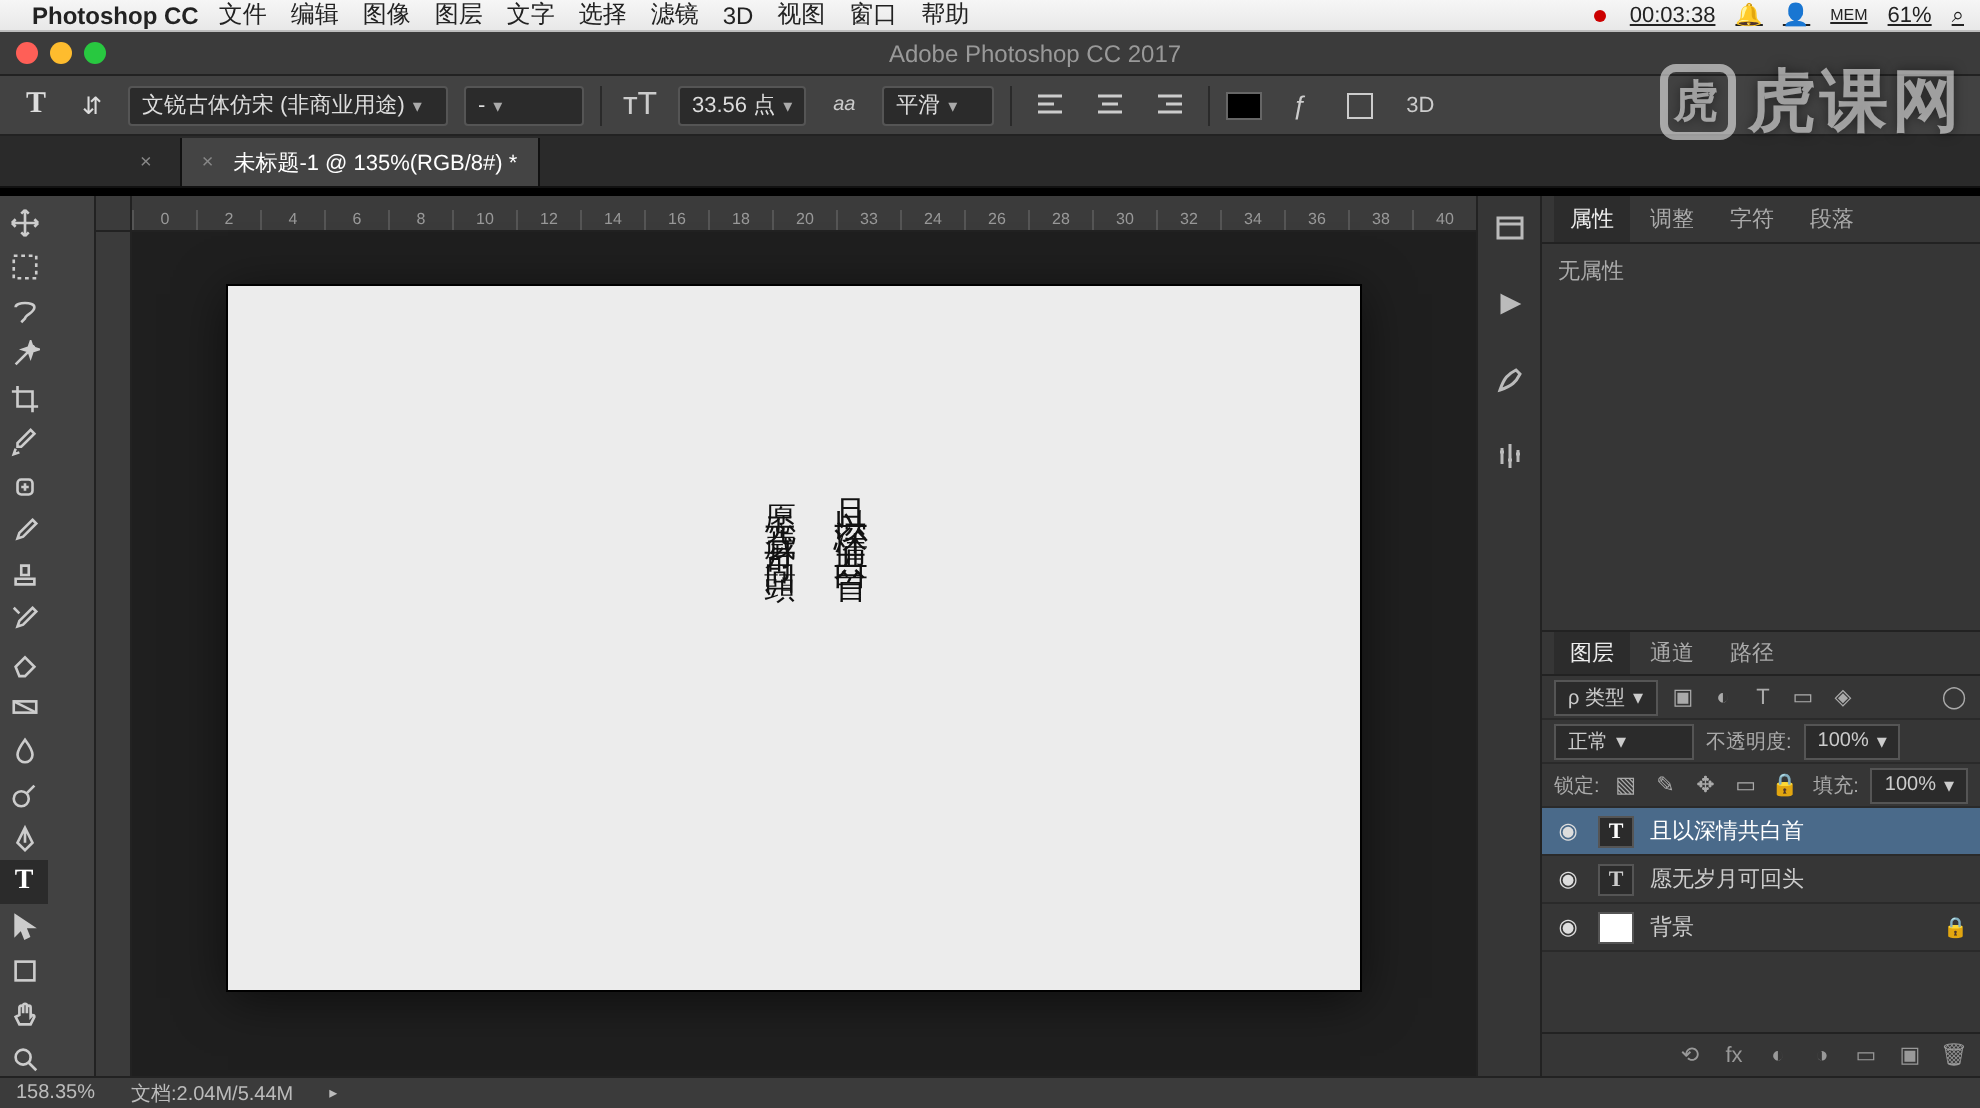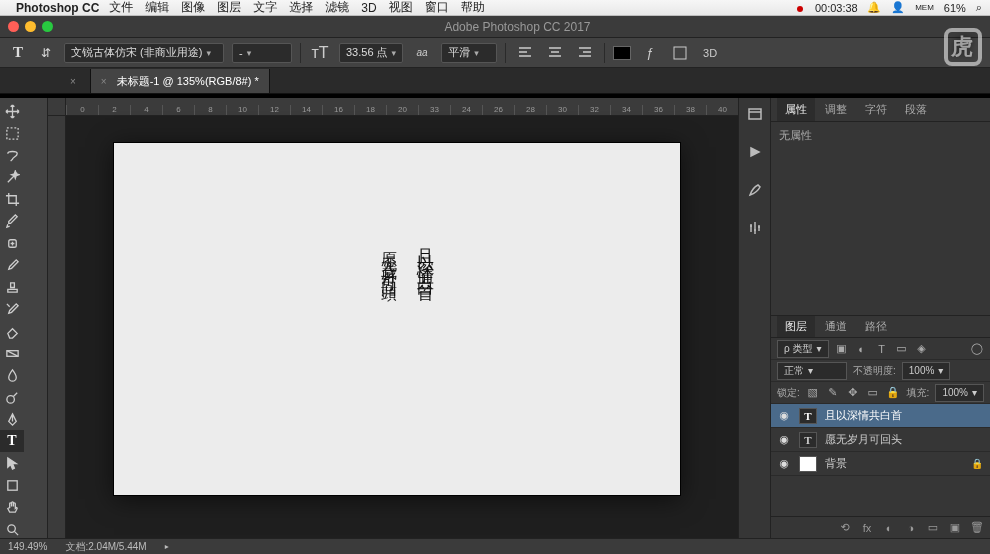--- a/index.html
+++ b/index.html
@@ -4,21 +4,21 @@
 <style>
 * { margin: 0; padding: 0; box-sizing: border-box; font-family: -apple-system, "Helvetica Neue", Arial, sans-serif; user-select: none; }
 body { width: 990px; height: 554px; background: #000; overflow: hidden; position: relative; }
 
 
 .mac-menubar { height: 16px; background: linear-gradient(#f6f6f6,#e8e8e8); display: flex; align-items: center; padding: 0 8px; font-size: 12px; color: #222; border-bottom: 1px solid #bdbdbd; }
 .mac-menubar .apple { font-size: 14px; margin-right: 8px; }
 .mac-menubar .app-name { font-weight: 700; margin-right: 10px; }
 .mac-menubar .menu-item { margin-right: 12px; cursor: default; }
 .mac-menubar .right { margin-left: auto; display: flex; align-items: center; gap: 10px; }
-.mac-menubar .right span { font-size: 11px; }
+.mac-menubar .right span { font-size: 11px; text-decoration: underline; }
 .mac-menubar .status-dot { width:6px; height:6px; border-radius:50%; background:#c00; display:inline-block; margin-right:2px; }
 
 
 .win-titlebar { height: 22px; background: #3b3b3b; display: flex; align-items: center; padding: 0 8px; color: #ccc; font-size: 12px; border-bottom: 1px solid #222; }
 .traffic { display:flex; gap:6px; }
 .traffic div { width:11px; height:11px; border-radius:50%; }
 .tl-red{background:#ff5f57}.tl-yel{background:#febc2e}.tl-grn{background:#28c840}
 .win-titlebar .title { flex:1; text-align:center; font-size:12px; color:#999; }
 
 
@@ -433,20 +433,21 @@
         <div class="ic">◑</div>
         <div class="ic">▭</div>
         <div class="ic">▣</div>
         <div class="ic">🗑</div>
       </div>
     </div>
   </div>
 </div>
 
 <div class="statusbar">
-  <span>149.49%</span>
+  <span>158.35%</span>
   <span>文档:2.04M/5.44M</span>
   <span class="chev">▸</span>
 </div>
 
 <div class="watermark">
   <div class="sq">虎</div>
+  <span>虎课网</span>
 </div>
 
 </body></html>

